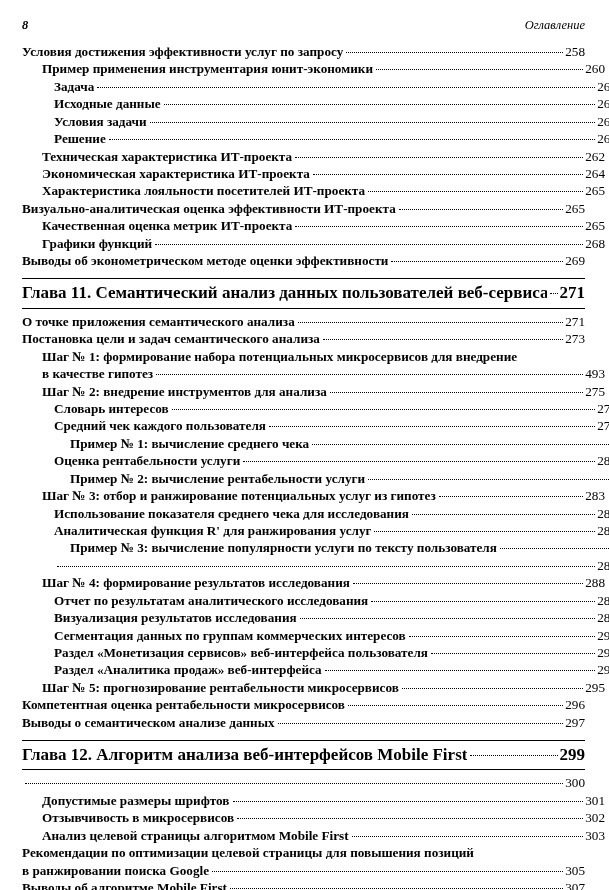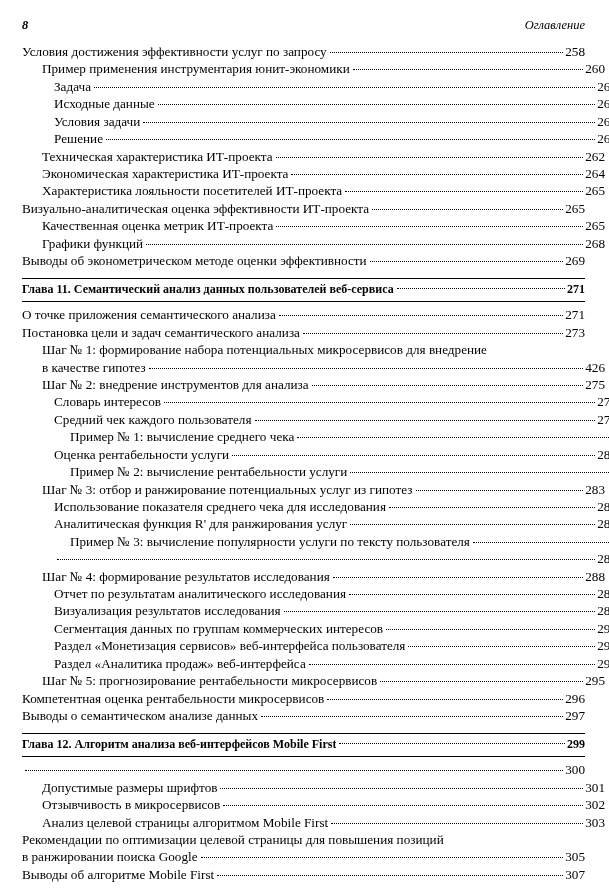--- a/index.html
+++ b/index.html
@@ -40,20 +40,21 @@
   .row {
     display: flex;
     align-items: baseline;
     white-space: nowrap;
     width: 100%;
   }
   .row .txt {
     flex: 0 1 auto;
     overflow: hidden;
     text-overflow: clip;
+    font-weight: bold;
   }
   .row .dots {
     flex: 1 1 auto;
     margin: 0 2px 0 3px;
     border-bottom: 1.1px dotted #000;
     transform: translateY(-3px);
     min-width: 8px;
   }
   .row .pg {
     flex: 0 0 auto;
@@ -67,21 +68,21 @@
   .lvl2 { margin-left: 32px; }
   .lvl3 { margin-left: 48px; }
 
   .chapter {
     margin-top: 9px;
     margin-bottom: 4px;
     border-top: 1.6px solid #000;
     border-bottom: 1.6px solid #000;
     padding: 3px 0 3px 0;
     font-weight: bold;
-    font-size: 12px;
+    font-size: 17px;
   }
   .chapter .row .dots {
     border-bottom: 1.6px dotted #000;
     transform: translateY(-4px);
   }
 </style>
 </head>
 <body>
 
 <div class="page">
@@ -181,21 +182,21 @@
         <span class="pg">273</span>
       </div>
       <div class="row lvl1 nodots">
         <span class="txt">Шаг № 1: формирование набора потенциальных микросервисов для внедрение</span>
         <span class="dots"></span>
         <span class="pg"></span>
       </div>
       <div class="row lvl1">
         <span class="txt">в качестве гипотез</span>
         <span class="dots"></span>
-        <span class="pg">426</span>
+        <span class="pg">493</span>
       </div>
       <div class="row lvl1">
         <span class="txt">Шаг № 2: внедрение инструментов для анализа</span>
         <span class="dots"></span>
         <span class="pg">275</span>
       </div>
       <div class="row lvl2">
         <span class="txt">Словарь интересов</span>
         <span class="dots"></span>
         <span class="pg">275</span>

